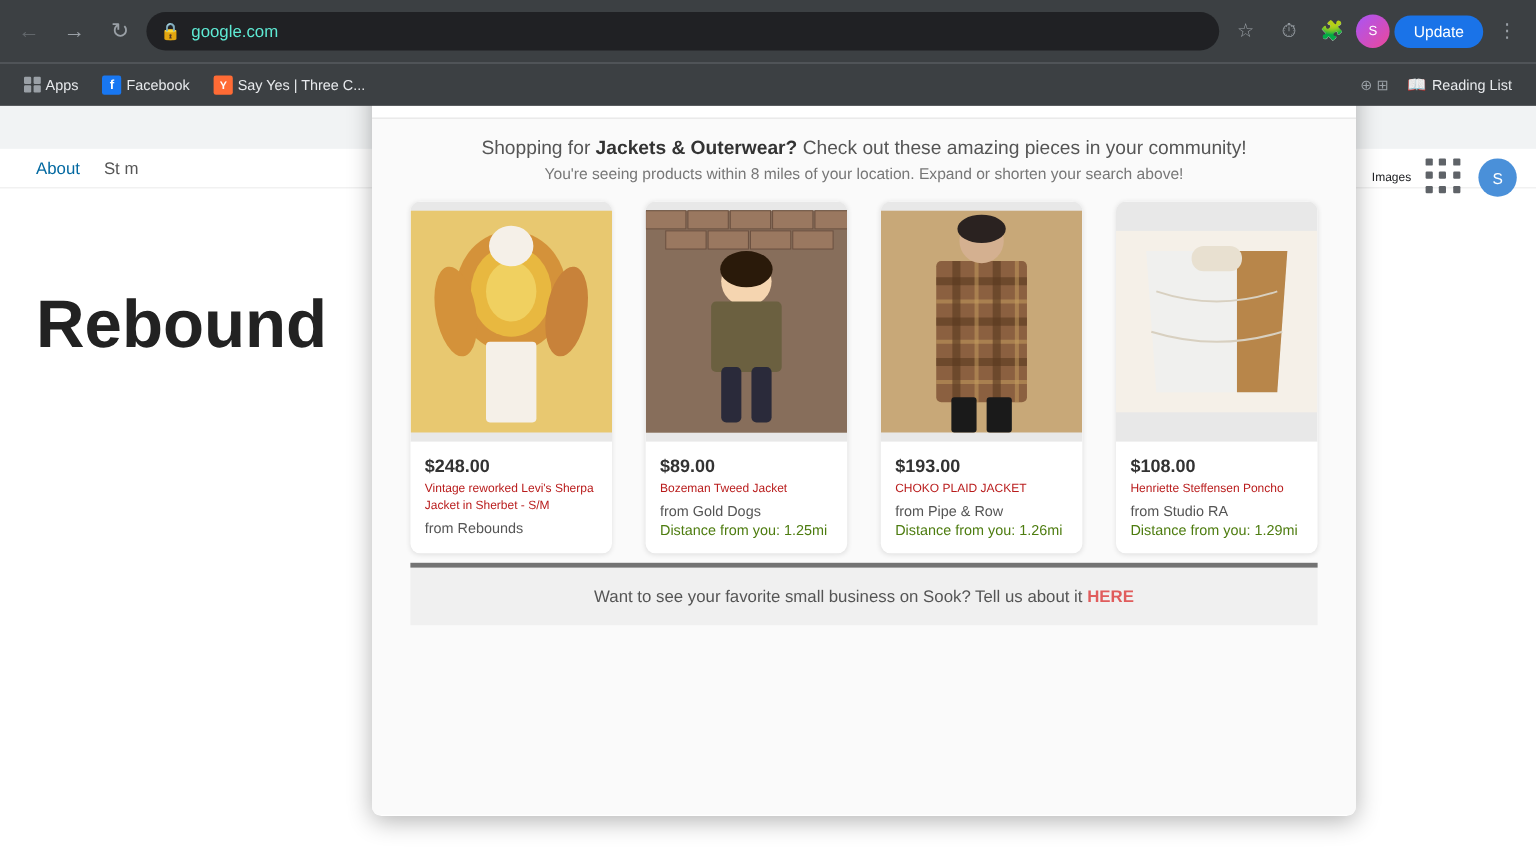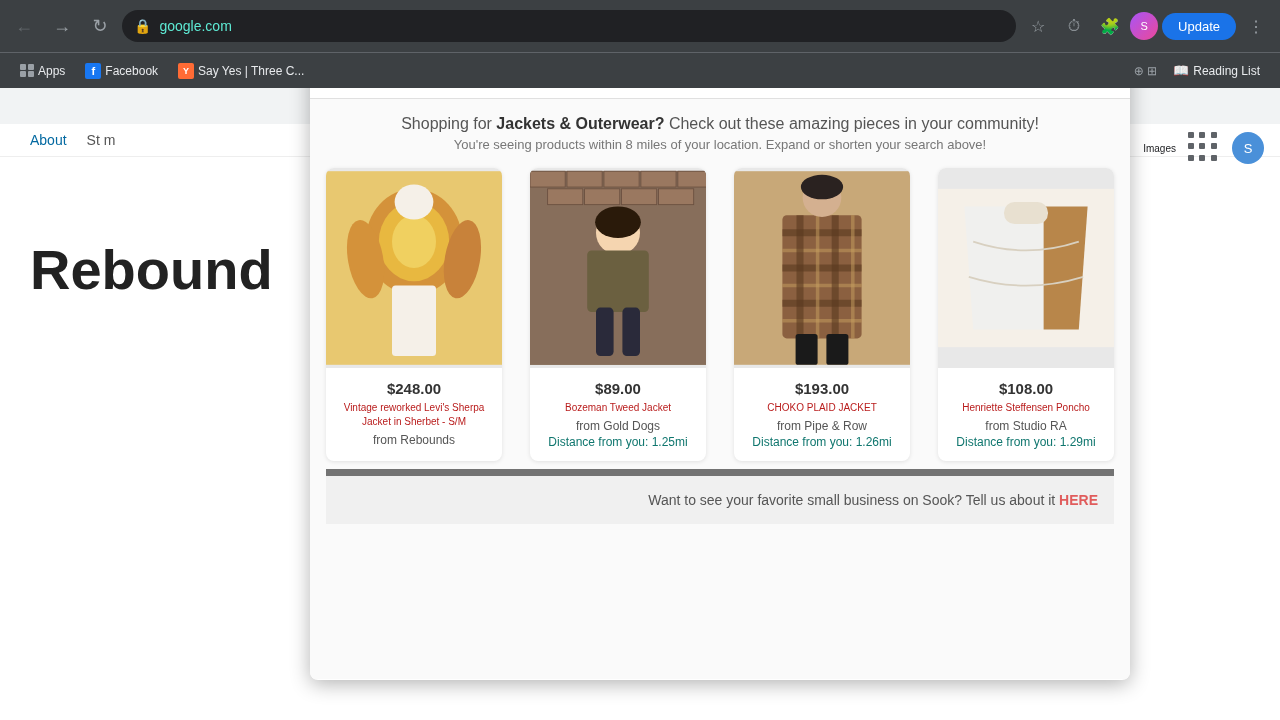--- a/index.html
+++ b/index.html
@@ -47,39 +47,39 @@
     .dropdown-arrow { color: #666; font-size: 10px; }
     .sort-dropdown { border: 1px solid #ccc; border-radius: 6px; padding: 8px 12px; font-size: 14px; display: flex; align-items: center; gap: 8px; cursor: pointer; background: white; }
     .sort-icon { color: #666; font-size: 14px; }
     .location-dropdown { border: 1px solid #ccc; border-radius: 6px; padding: 8px 12px; font-size: 14px; display: flex; align-items: center; gap: 8px; cursor: pointer; background: white; }
     .location-icon { color: #e05c5c; font-size: 14px; }
     .header-icons { display: flex; gap: 12px; align-items: center; }
     .cart-btn { position: relative; cursor: pointer; }
     .cart-badge { position: absolute; top: -4px; right: -4px; width: 14px; height: 14px; background: #e05c5c; border-radius: 50%; font-size: 9px; color: white; display: flex; align-items: center; justify-content: center; }
     .user-btn { cursor: pointer; color: #555; font-size: 20px; }
 
-    .sook-body { padding: 16px 16px; overflow-y: auto; height: calc(100% - 60px); background: #fafafa; }
+    .sook-body { padding: 16px 32px; overflow-y: auto; height: calc(100% - 60px); background: #fafafa; }
     .shopping-header { text-align: center; margin-bottom: 8px; }
     .shopping-title { font-size: 16px; color: #555; }
     .shopping-title strong { color: #333; }
     .shopping-sub { font-size: 13px; color: #777; margin-top: 4px; }
 
-    .products-grid { display: grid; grid-template-columns: repeat(4, 1fr); gap: 28px; margin-top: 16px; text-align: center; }
+    .products-grid { display: grid; grid-template-columns: repeat(4, 1fr); gap: 28px; margin-top: 16px; }
     .product-card { background: white; border-radius: 8px; overflow: hidden; box-shadow: 0 1px 4px rgba(0,0,0,0.1); cursor: pointer; }
     .product-img { width: 100%; height: 200px; object-fit: cover; background: #e8e8e8; display: flex; align-items: center; justify-content: center; overflow: hidden; }
     .product-info { padding: 12px; }
     .product-price { font-size: 15px; font-weight: 600; color: #333; margin-bottom: 4px; }
     .product-name { font-size: 10px; color: #b91c1c; line-height: 1.4; margin-bottom: 4px; font-weight: 500; }
     .product-store { font-size: 12px; color: #555; margin-bottom: 2px; }
-    .product-distance { font-size: 12px; color: #0f766e; }
+    .product-distance { font-size: 12px; color: #4d7c0f; }
 
     
     .figure-svg { width: 100%; height: 100%; }
 
-    .footer-banner { text-align: right; padding: 16px; background: #f0f0f0; border-top: 7px solid #737373; margin-top: 8px; font-size: 14px; color: #555; }
+    .footer-banner { text-align: center; padding: 16px; background: #f0f0f0; border-top: 4px solid #737373; margin-top: 8px; font-size: 14px; color: #555; }
     .footer-banner .here-link { color: #e05c5c; font-weight: 600; cursor: pointer; text-decoration: none; }
     .g-profile { width: 32px; height: 32px; border-radius: 50%; background: #4a90d9; display: flex; align-items: center; justify-content: center; color: white; font-size: 13px; font-weight: 500; }
   </style>
 </head>
 <body>
 
 <div class="browser-chrome" style="position:relative; z-index:100;">
   <div class="nav-bar">
     <button class="nav-icon-btn disabled">←</button>
     <button class="nav-icon-btn">→</button>

